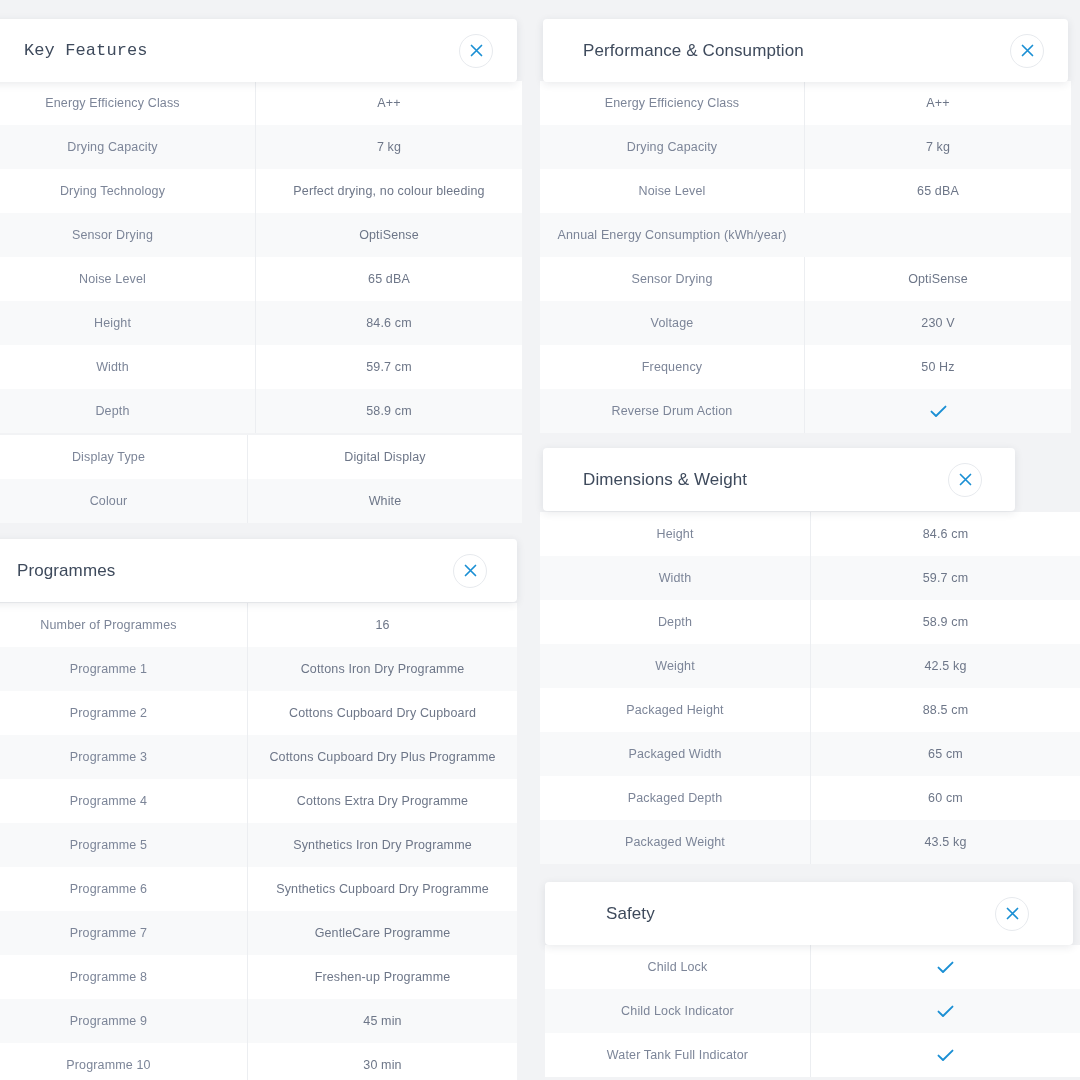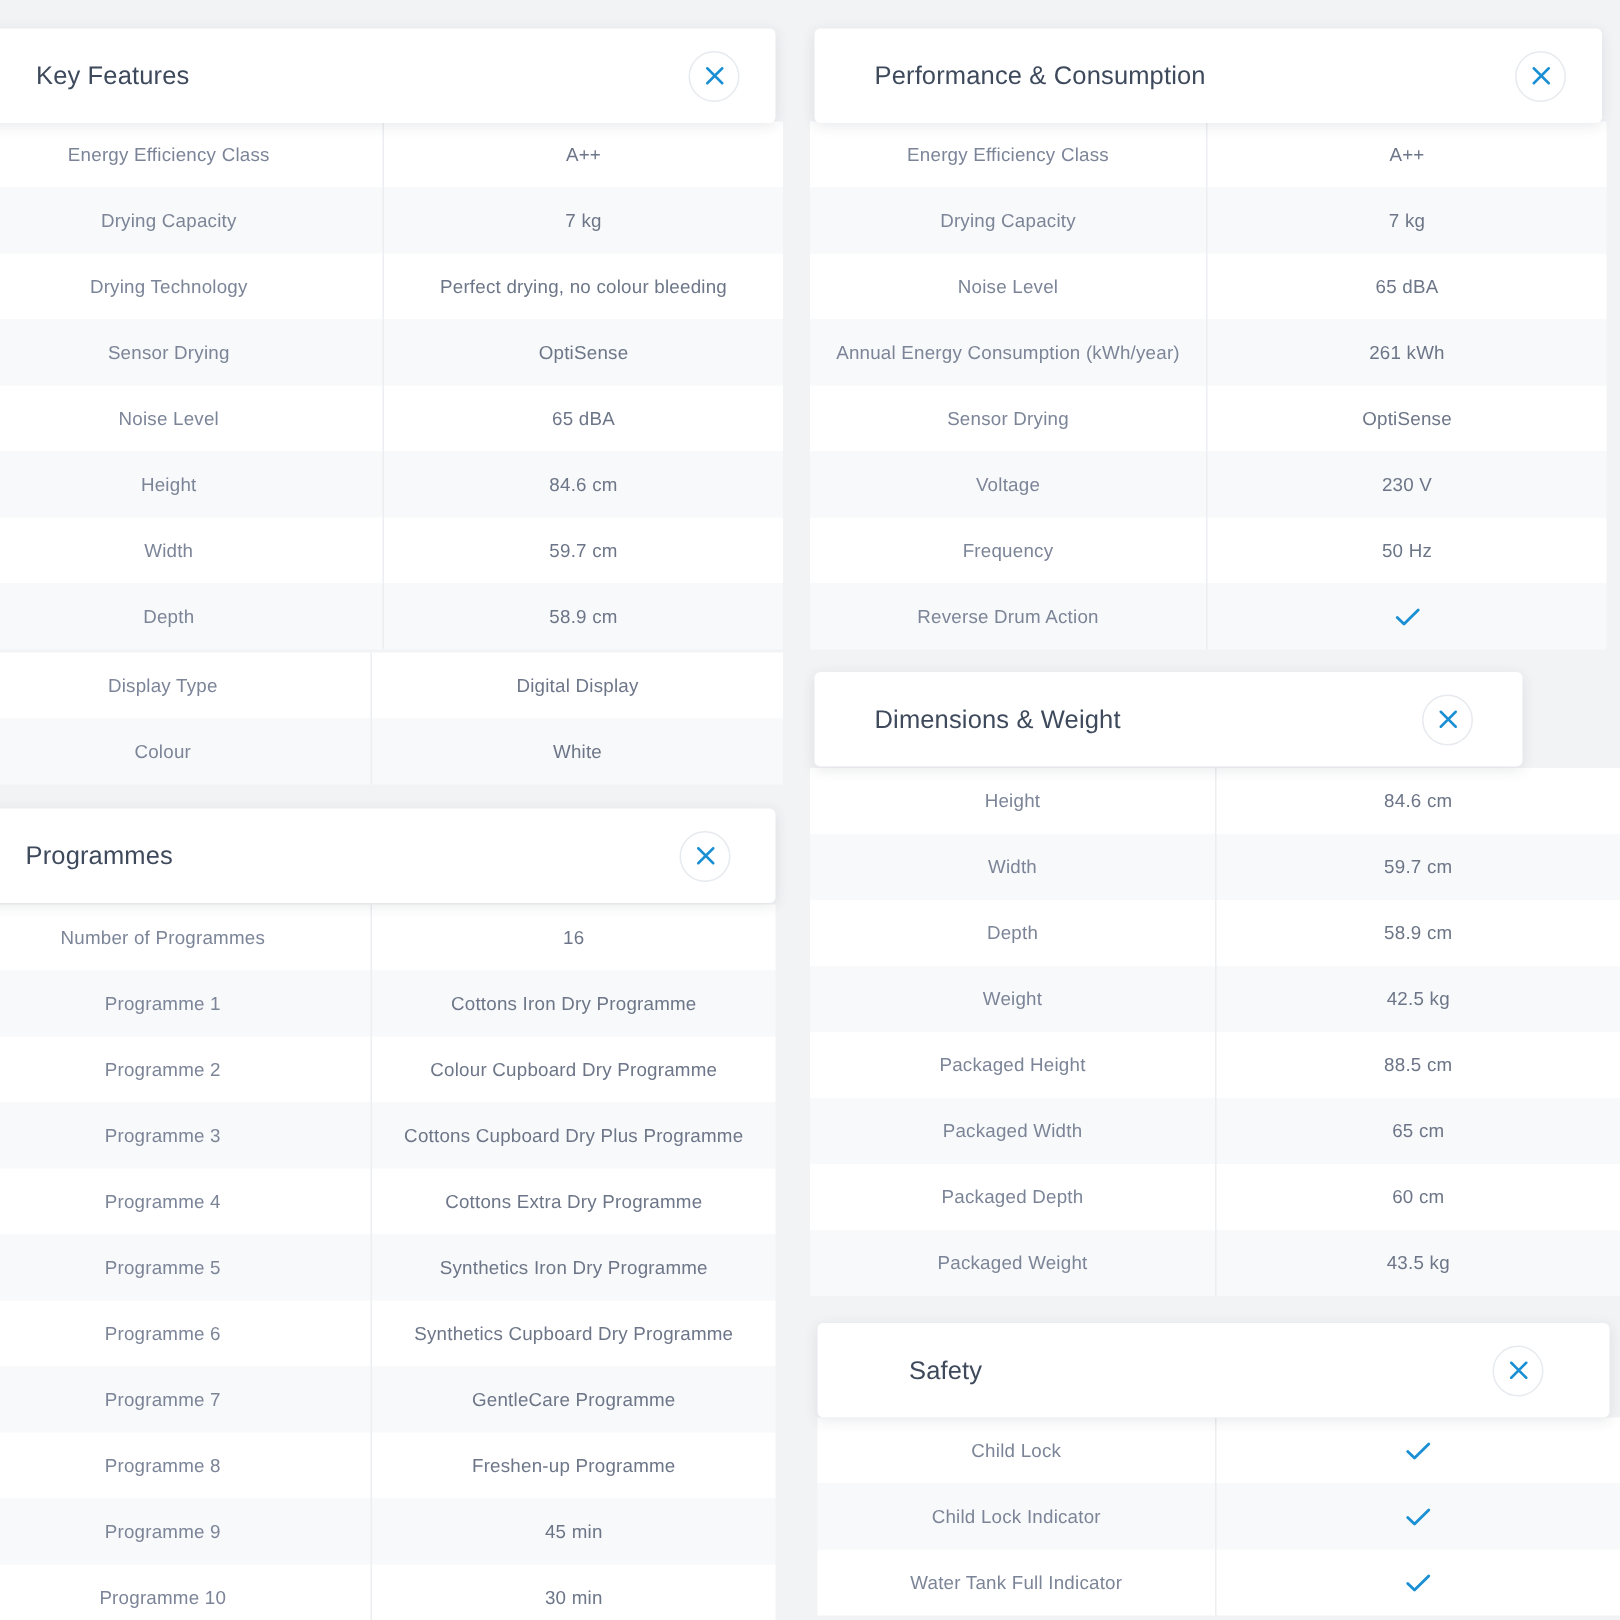--- a/index.html
+++ b/index.html
@@ -83,21 +83,21 @@
     border-left: 1px solid #eceef1;
   }
 
   .tick {
     display: inline-block;
     line-height: 0;
   }
 
   
   .left-header  { left: -28px; width: 545px; height: 63px; top: 19px; }
-  .left-header .panel-title { margin-left: 52px; }
+  .left-header .panel-title { margin-left: 52px; font-family: Liberation Mono, monospace; }
   .left-header .close-btn   { right: 24px; }
 
   .left-table   { left: -30px; width: 552px; top: 81px; }
   .left-table .spec-label { width: 285px; }
   .left-table .spec-value { width: 267px; }
 
   
   .left-table-b { left: -30px; width: 552px; top: 435px; }
   .left-table-b .spec-label { width: 277px; }
   .left-table-b .spec-value { width: 275px; }
@@ -208,21 +208,21 @@
       <div class="spec-row">
         <div class="spec-label">Number of Programmes</div>
         <div class="spec-value">16</div>
       </div>
       <div class="spec-row alt">
         <div class="spec-label">Programme 1</div>
         <div class="spec-value">Cottons Iron Dry Programme</div>
       </div>
       <div class="spec-row">
         <div class="spec-label">Programme 2</div>
-        <div class="spec-value">Colour Cupboard Dry Programme</div>
+        <div class="spec-value">Cottons Cupboard Dry Cupboard</div>
       </div>
       <div class="spec-row alt">
         <div class="spec-label">Programme 3</div>
         <div class="spec-value">Cottons Cupboard Dry Plus Programme</div>
       </div>
       <div class="spec-row">
         <div class="spec-label">Programme 4</div>
         <div class="spec-value">Cottons Extra Dry Programme</div>
       </div>
       <div class="spec-row alt">
@@ -268,21 +268,20 @@
       <div class="spec-row alt">
         <div class="spec-label">Drying Capacity</div>
         <div class="spec-value">7 kg</div>
       </div>
       <div class="spec-row">
         <div class="spec-label">Noise Level</div>
         <div class="spec-value">65 dBA</div>
       </div>
       <div class="spec-row alt">
         <div class="spec-label">Annual Energy Consumption (kWh/year)</div>
-        <div class="spec-value">261 kWh</div>
       </div>
       <div class="spec-row">
         <div class="spec-label">Sensor Drying</div>
         <div class="spec-value">OptiSense</div>
       </div>
       <div class="spec-row alt">
         <div class="spec-label">Voltage</div>
         <div class="spec-value">230 V</div>
       </div>
       <div class="spec-row">

